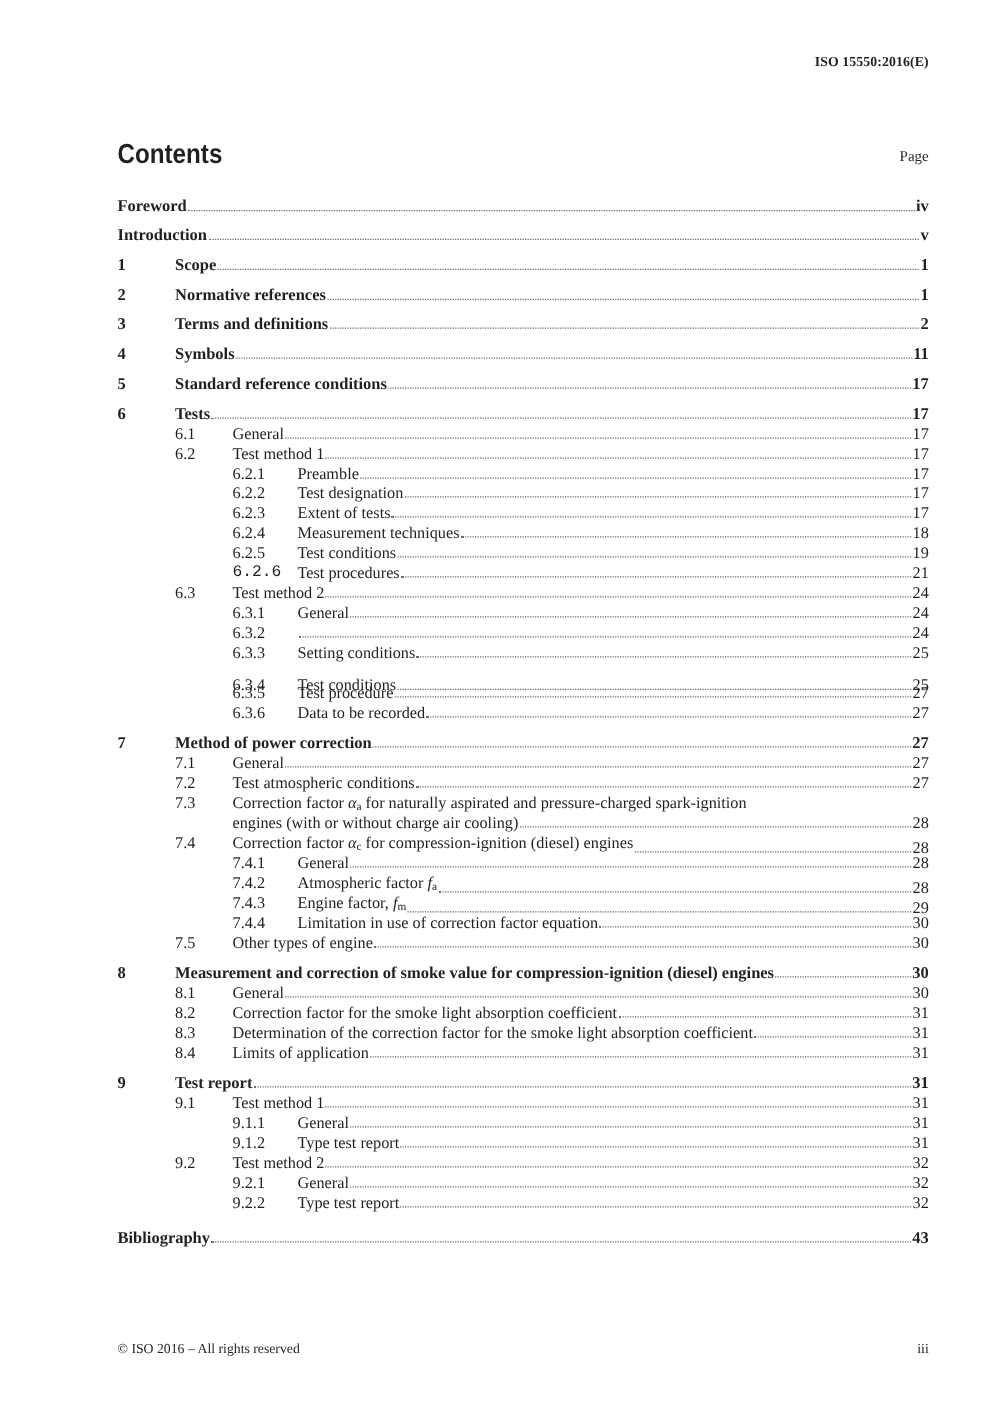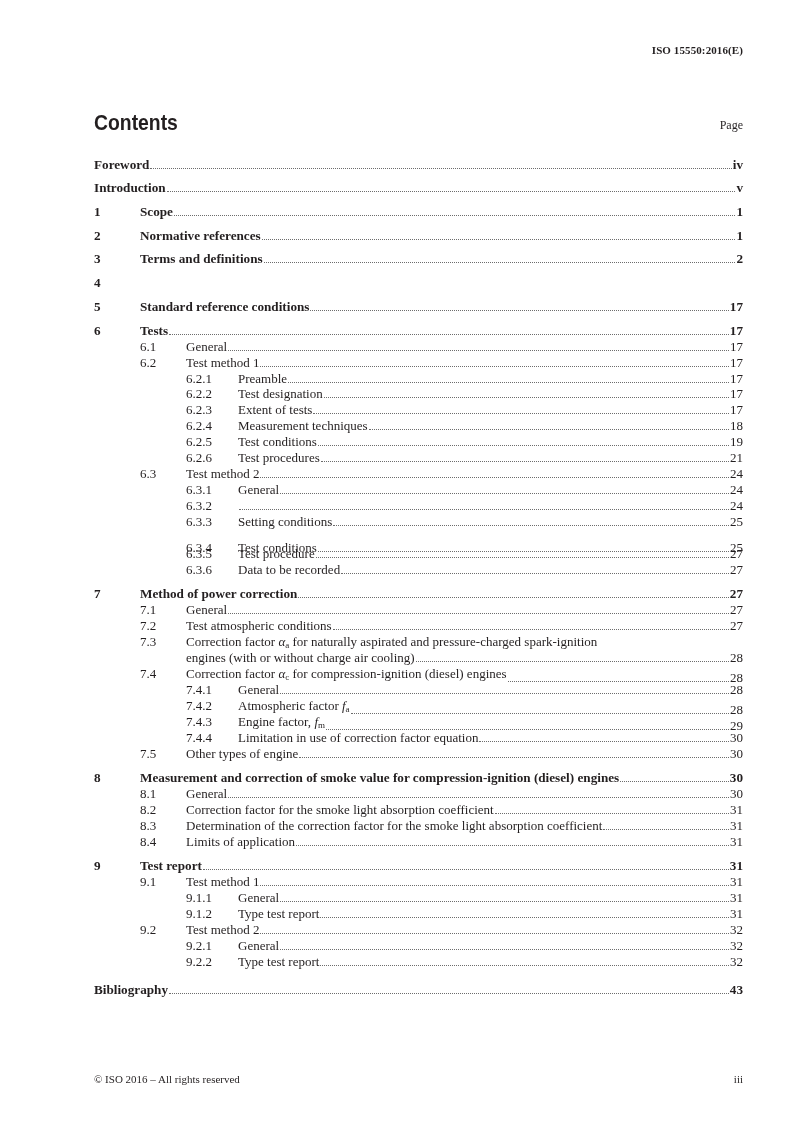--- a/index.html
+++ b/index.html
@@ -81,20 +81,25 @@
     <div class="row l1" style="top: 251px;">
       <span class="num" style="left: 0px;">3</span>
       <div class="title-wrap" style="left: 46px;">
         <span class="title">Terms and definitions</span>
         <span class="leader"></span>
         <span class="pg">2</span>
       </div>
     </div>
     <div class="row l1" style="top: 275px;">
       <span class="num" style="left: 0px;">4</span>
+      <div class="title-wrap" style="left: 46px;">
+        <span class="title">Symbols</span>
+        <span class="leader"></span>
+        <span class="pg">11</span>
+      </div>
     </div>
     <div class="row l1" style="top: 299px;">
       <span class="num" style="left: 0px;">5</span>
       <div class="title-wrap" style="left: 46px;">
         <span class="title">Standard reference conditions</span>
         <span class="leader"></span>
         <span class="pg">17</span>
       </div>
     </div>
     <div class="row l1" style="top: 323px;">
@@ -155,21 +160,21 @@
     </div>
     <div class="row" style="top: 434px;">
       <span class="num" style="left: 92px;">6.2.5</span>
       <div class="title-wrap" style="left: 144px;">
         <span class="title">Test conditions</span>
         <span class="leader"></span>
         <span class="pg">19</span>
       </div>
     </div>
     <div class="row" style="top: 450px;">
-      <span class="num" style="left: 92px;">6.2.6</span>
+      <span class="num" style="left: 92px; font-family: Liberation Mono, monospace;">6.2.6</span>
       <div class="title-wrap" style="left: 144px;">
         <span class="title">Test procedures</span>
         <span class="leader"></span>
         <span class="pg">21</span>
       </div>
     </div>
     <div class="row" style="top: 466px;">
       <span class="num" style="left: 46px;">6.3</span>
       <div class="title-wrap" style="left: 92px;">
         <span class="title">Test method 2</span>

